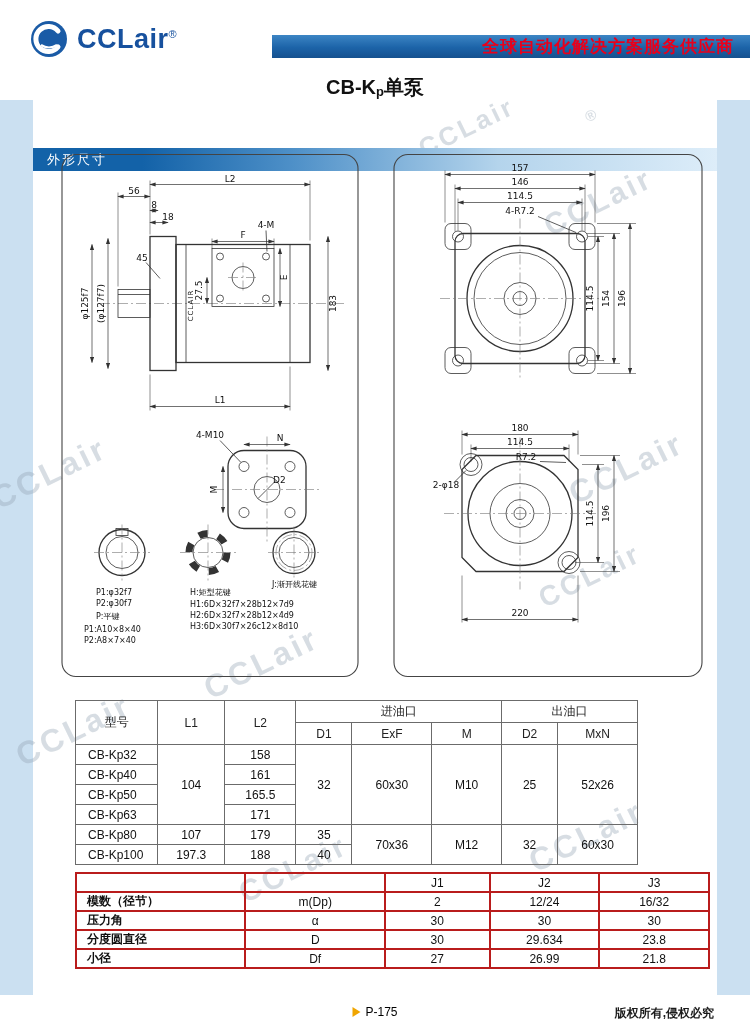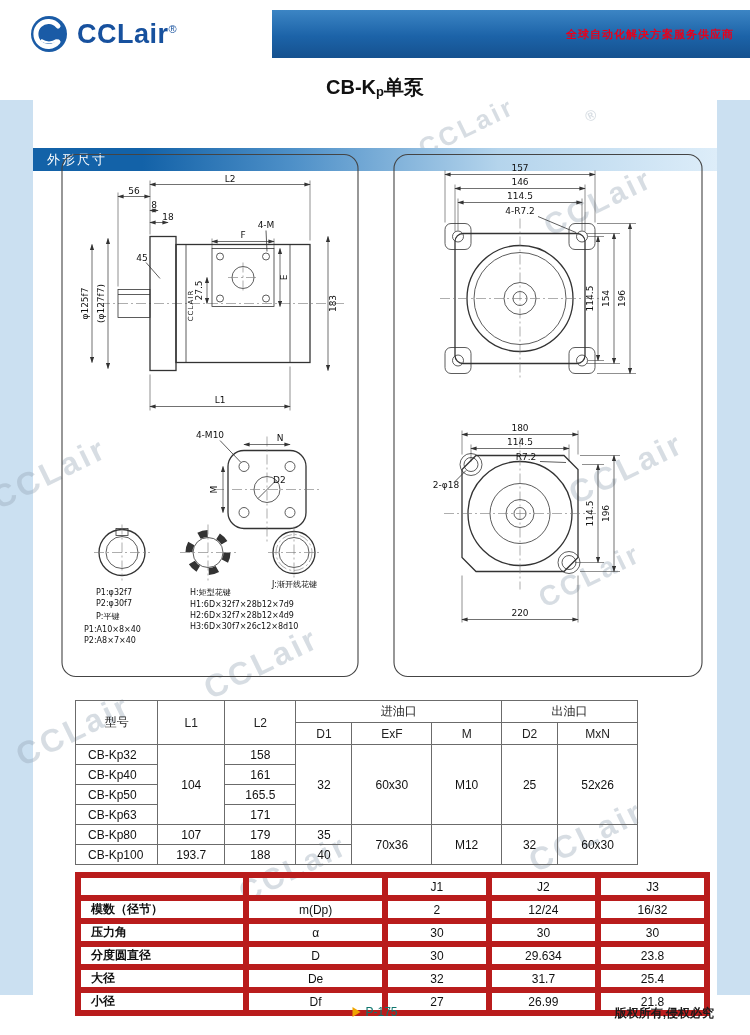--- a/index.html
+++ b/index.html
@@ -1,26 +1,26 @@
 <!DOCTYPE html>
 <html><head>
 <meta charset="utf-8">
 <style>
   html,body{margin:0;padding:0;background:#fff;}
   .page{position:relative;width:750px;height:1035px;background:#fff;overflow:hidden;
         font-family:"Liberation Sans","DejaVu Sans",sans-serif;color:#111;}
 
   
-  .top{position:absolute;top:10px;left:0;right:0;height:48px;display:flex;}
+  .top{position:absolute;top:10px;left:0;right:0;height:48px;display:flex;align-items:flex-end;}
   .brand{width:272px;display:flex;align-items:center;gap:9px;padding-left:30px;box-sizing:border-box;background:#fff;}
   .brand-name{font-size:27px;font-weight:bold;color:#17519e;letter-spacing:.5px;}
   .brand-reg{font-size:11px;color:#17519e;vertical-align:10px;}
   .band{flex:1;background:linear-gradient(180deg,#3c85c4 0%,#1c63a8 55%,#15518f 100%);
         display:flex;align-items:center;justify-content:flex-end;padding-right:16px;}
-  .tagline{color:#e8001b;font-size:11px;font-weight:bold;letter-spacing:1px;margin-left:16px;}
+  .tagline{color:#e8001b;font-size:17px;font-weight:bold;letter-spacing:1px;margin-left:16px;}
 
   .title{position:absolute;top:74px;left:0;right:0;text-align:center;font-size:20px;font-weight:bold;margin:0;}
   .titlesub{font-size:13px;position:relative;top:2px;}
 
   .section-bar{position:absolute;top:112px;left:33px;right:33px;height:23px;line-height:23px;
         padding-left:14px;box-sizing:border-box;color:#fff;font-size:13px;letter-spacing:2px;
         background:linear-gradient(90deg,#1362a8 0%,#1362a8 16%,#4e90c8 38%,#b4d4ec 68%,#ddedf9 100%);margin-top:36px;}
 
   .strip{position:absolute;top:100px;bottom:40px;width:33px;background:#cbe0f1;}
   .strip.left{left:0}.strip.right{right:0}
@@ -42,26 +42,26 @@
   .drawing text.ts{font-size:8px}
   .drawing text.st{text-anchor:start}
 
   
   table{border-collapse:collapse;z-index:1;}
   .spec{position:absolute;left:75px;top:700px;width:563px;font-size:12px;}
   .spec th,.spec td{border:1px solid #6b6b6b;text-align:center;padding:0;height:19px;font-weight:normal;background:transparent;}
   .spec thead th{height:21px;color:#222;}
   .spec td.model{text-align:left;padding-left:12px;}
   .gear{position:absolute;left:75px;top:872px;width:635px;font-size:12px;}
-  .gear th,.gear td{border:6px solid #b91c1c;text-align:center;padding:0;height:17px;font-weight:normal;background:transparent;}
+  .gear th,.gear td{border:2px solid #b91c1c;text-align:center;padding:0;height:17px;font-weight:normal;background:transparent;}
   .gear td.name{text-align:left;padding-left:10px;font-weight:bold;}
 
   
   .footer{position:absolute;left:0;right:0;bottom:10px;height:20px;font-size:12px;z-index:1;}
-  .pagenum{position:absolute;left:50%;transform:translateX(-50%);color:#0f766e;display:flex;align-items:center;gap:5px;}
+  .pagenum{position:absolute;left:50%;transform:translateX(-50%);color:#000000;display:flex;align-items:center;gap:5px;}
   .arrow-icon{width:0;height:0;border-left:8px solid #f0a500;border-top:5px solid transparent;border-bottom:5px solid transparent;display:inline-block;}
   .copyright{position:absolute;right:36px;color:#1a1a1a;font-weight:bold;}
 </style>
 </head>
 <body>
 
 <div class="page">
 
   <div class="strip left"></div>
   <div class="strip right"></div>
@@ -353,21 +353,21 @@
         <td>107</td>
         <td>179</td>
         <td>35</td>
         <td rowspan="2">70x36</td>
         <td rowspan="2">M12</td>
         <td rowspan="2">32</td>
         <td rowspan="2">60x30</td>
       </tr>
       <tr>
         <td class="model">CB-Kp100</td>
-        <td>193.7</td>
+        <td>197.3</td>
         <td>188</td>
         <td>40</td>
       </tr>
     </tbody>
   </table>
 
   <table class="gear">
     <colgroup>
       <col style="width:170px">
         <col style="width:140px">
@@ -400,27 +400,20 @@
         <td>30</td>
       </tr>
       <tr>
         <td class="name">分度圆直径</td>
         <td>D</td>
         <td>30</td>
         <td>29.634</td>
         <td>23.8</td>
       </tr>
       <tr>
-        <td class="name">大径</td>
-        <td>De</td>
-        <td>32</td>
-        <td>31.7</td>
-        <td>25.4</td>
-      </tr>
-      <tr>
         <td class="name">小径</td>
         <td>Df</td>
         <td>27</td>
         <td>26.99</td>
         <td>21.8</td>
       </tr>
     </tbody>
   </table>
 
   <div class="footer">

